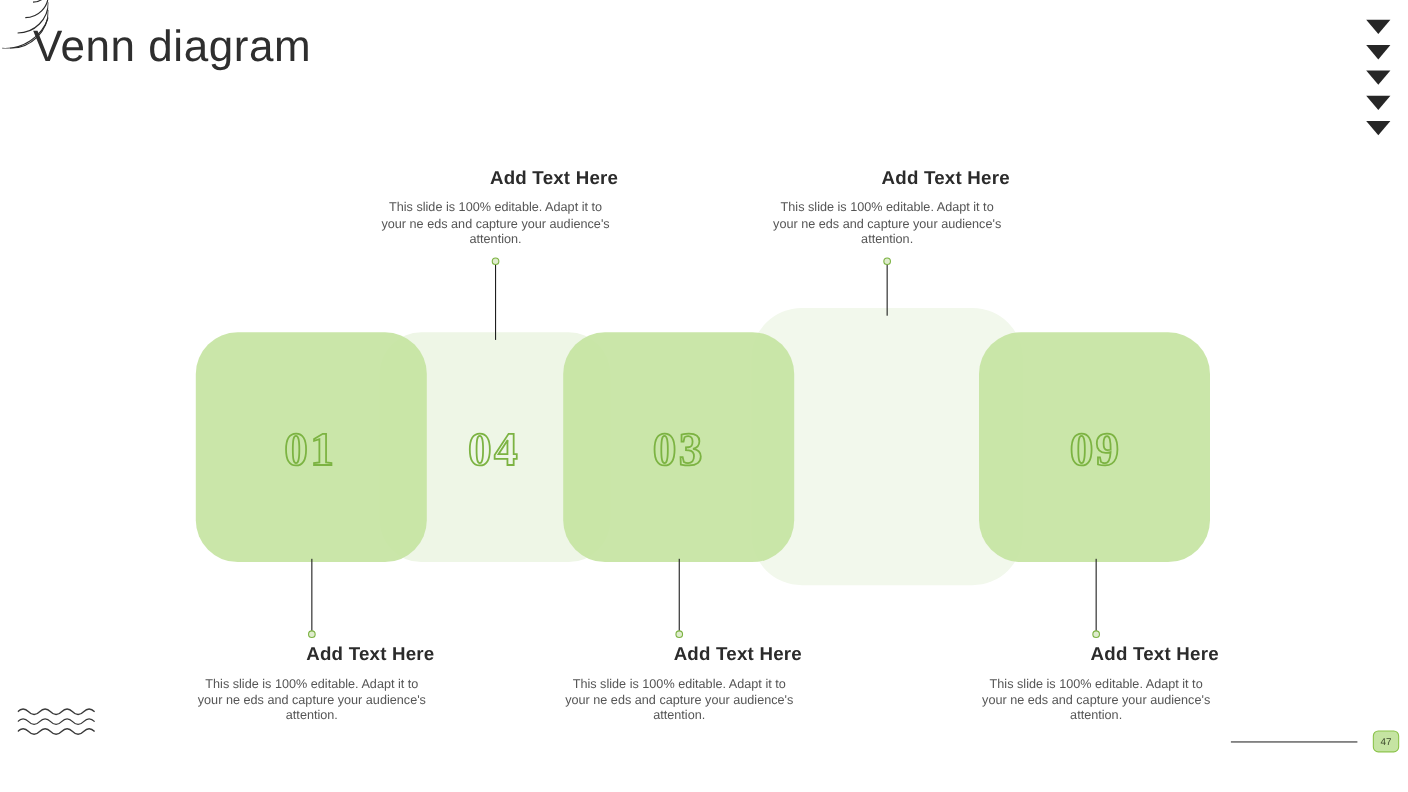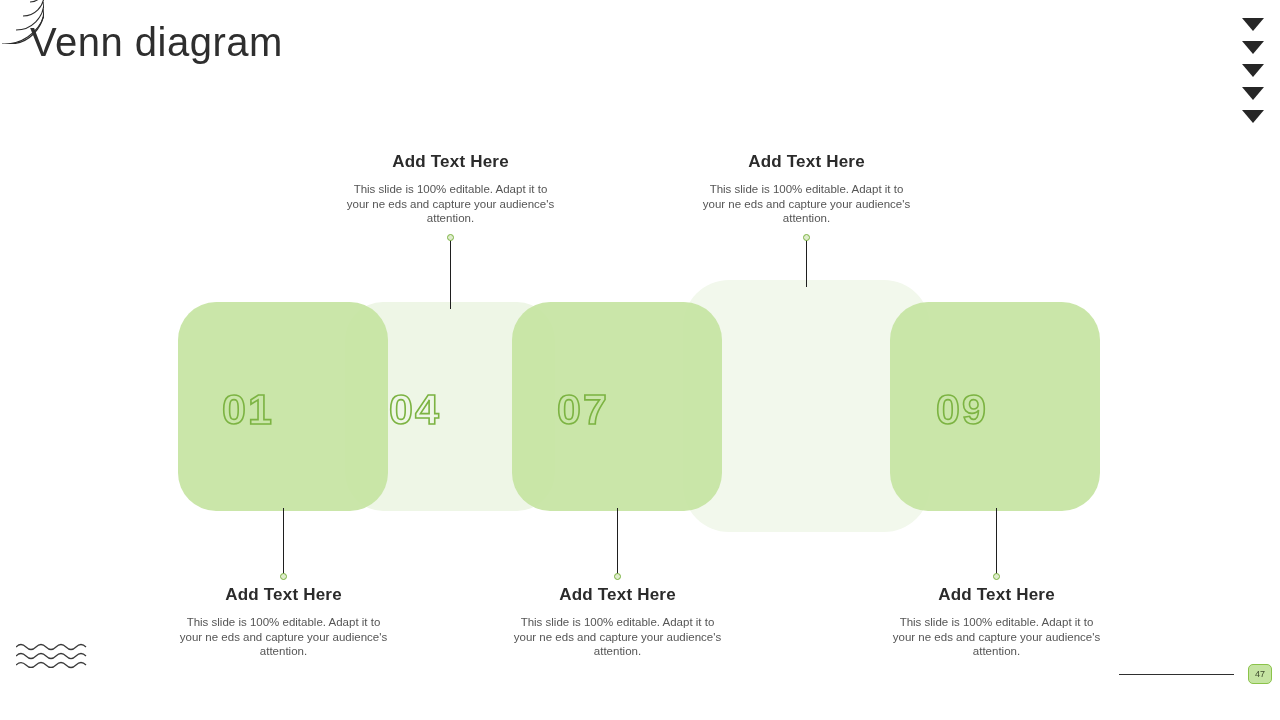--- a/index.html
+++ b/index.html
@@ -87,23 +87,24 @@
   .venn-shape.faint  { background: #eef6e6; }
   .venn-shape.ghost  { background: #f2f8ec; }
 
   .venn-num {
     position: absolute;
     font-size: 43px;
     font-weight: 700;
     letter-spacing: 2px;
     color: transparent;
     -webkit-text-stroke: 1.6px #7cb342;
-    text-align: left;
+    text-align: center;
     width: 120px;
     user-select: none;
+    font-family: Liberation Serif, serif;
   }
 
   
   .connector {
     position: absolute;
     width: 1px;
     background: #1f1f1f;
   }
   .connector-dot {
     position: absolute;
@@ -120,20 +121,21 @@
     position: absolute;
     text-align: center;
   }
   .callout-title {
     font-size: 17px;
     font-weight: 700;
     color: #2b2b2b;
     letter-spacing: 0.2px;
     margin: 0 0 10px 0;
     white-space: nowrap;
+    text-align: right;
   }
   .callout-body {
     font-size: 11.5px;
     line-height: 1.28;
     color: #555555;
     margin: 4px;
   }
 
   
   .page-rule {
@@ -194,21 +196,21 @@
     <div class="venn-shape ghost" style="left:683px; top:280px; width:247px; height:252px; border-radius:46px;"></div>
 
     <div class="venn-shape faint" style="left:345px; top:302px; width:210px; height:209px;"></div>
 
     <div class="venn-shape solid" style="left:178px; top:302px; width:210px; height:209px; opacity:0.92;"></div>
     <div class="venn-shape solid" style="left:512px; top:302px; width:210px; height:209px; opacity:0.92;"></div>
     <div class="venn-shape solid" style="left:890px; top:302px; width:210px; height:209px; opacity:0.92;"></div>
 
     <div class="venn-num" style="left:222px; top:385px;">01</div>
     <div class="venn-num" style="left:389px; top:385px;">04</div>
-    <div class="venn-num" style="left:557px; top:385px;">07</div>
+    <div class="venn-num" style="left:557px; top:385px;">03</div>
     <div class="venn-num" style="left:936px; top:385px;">09</div>
   </div>
 
   <div class="connector" style="left:450px; top:239px; height:70px;"></div>
   <div class="connector-dot" style="left:447px; top:234px;"></div>
 
   <div class="connector" style="left:806px; top:239px; height:48px;"></div>
   <div class="connector-dot" style="left:803px; top:234px;"></div>
 
   <div class="connector" style="left:283px; top:508px; height:68px;"></div>

